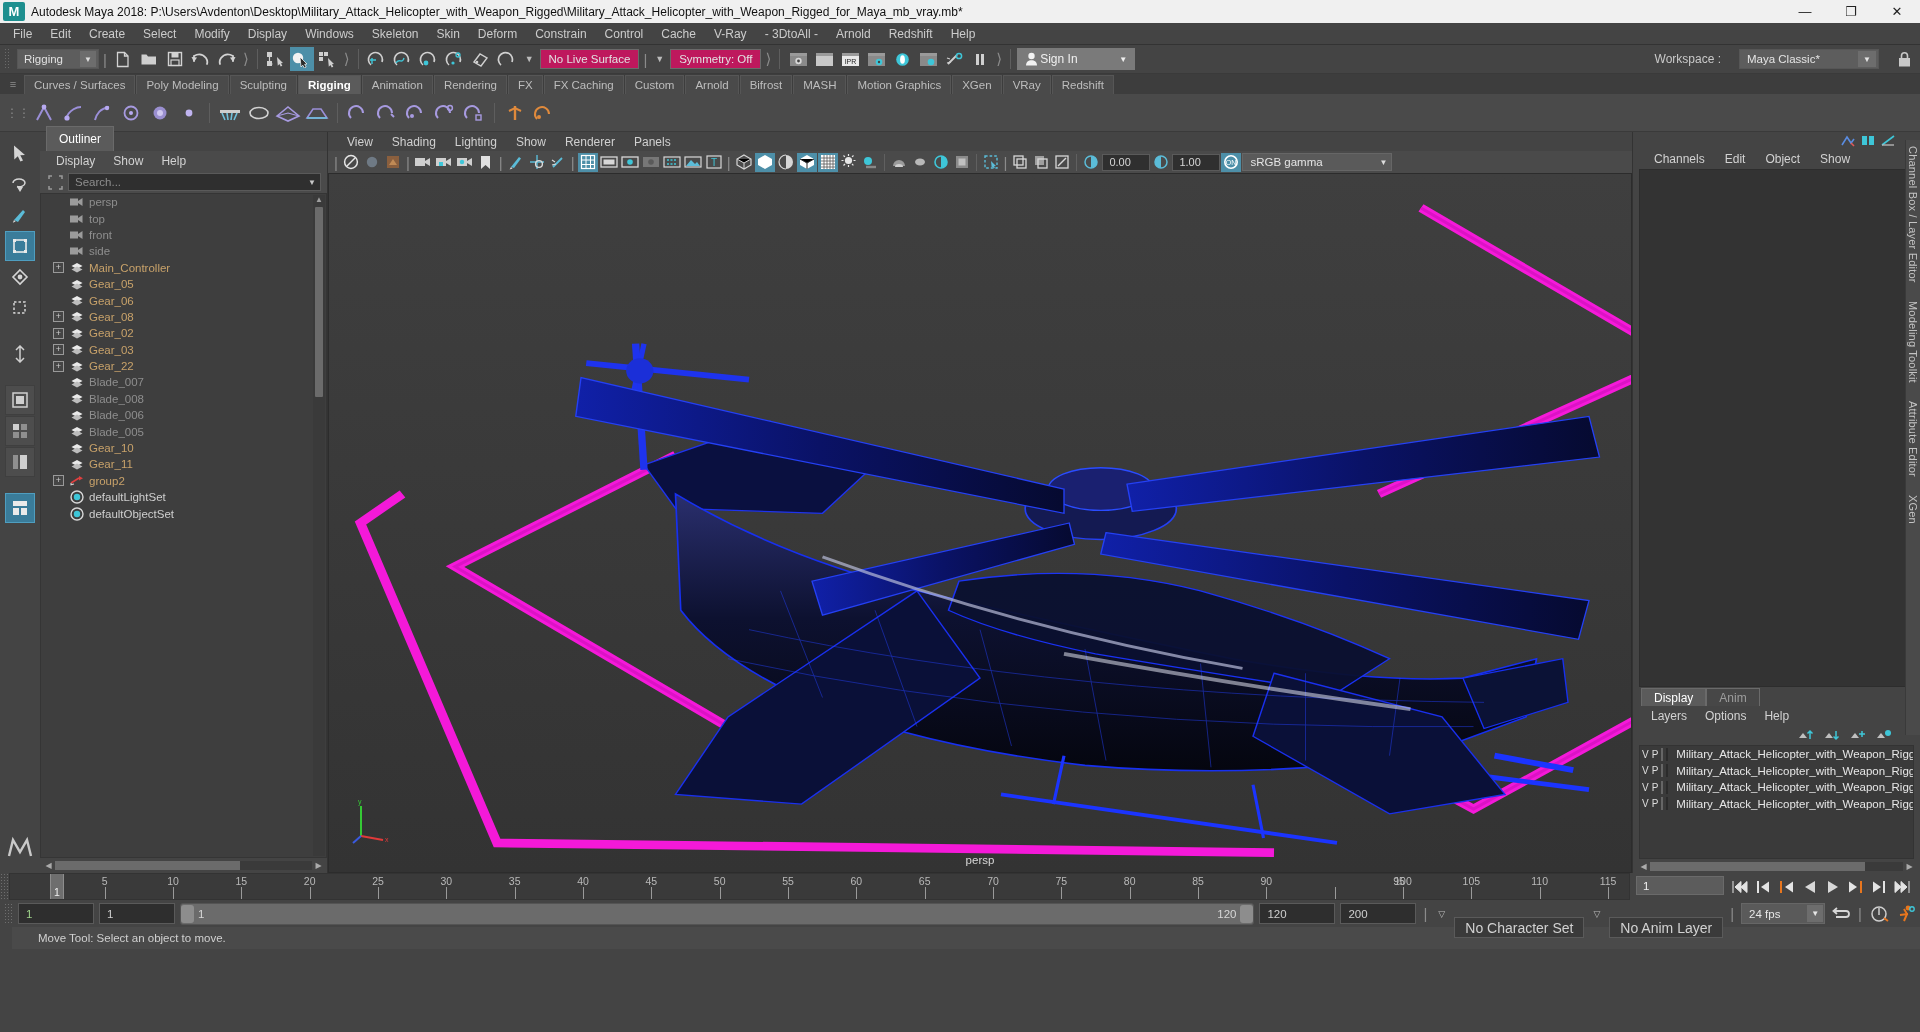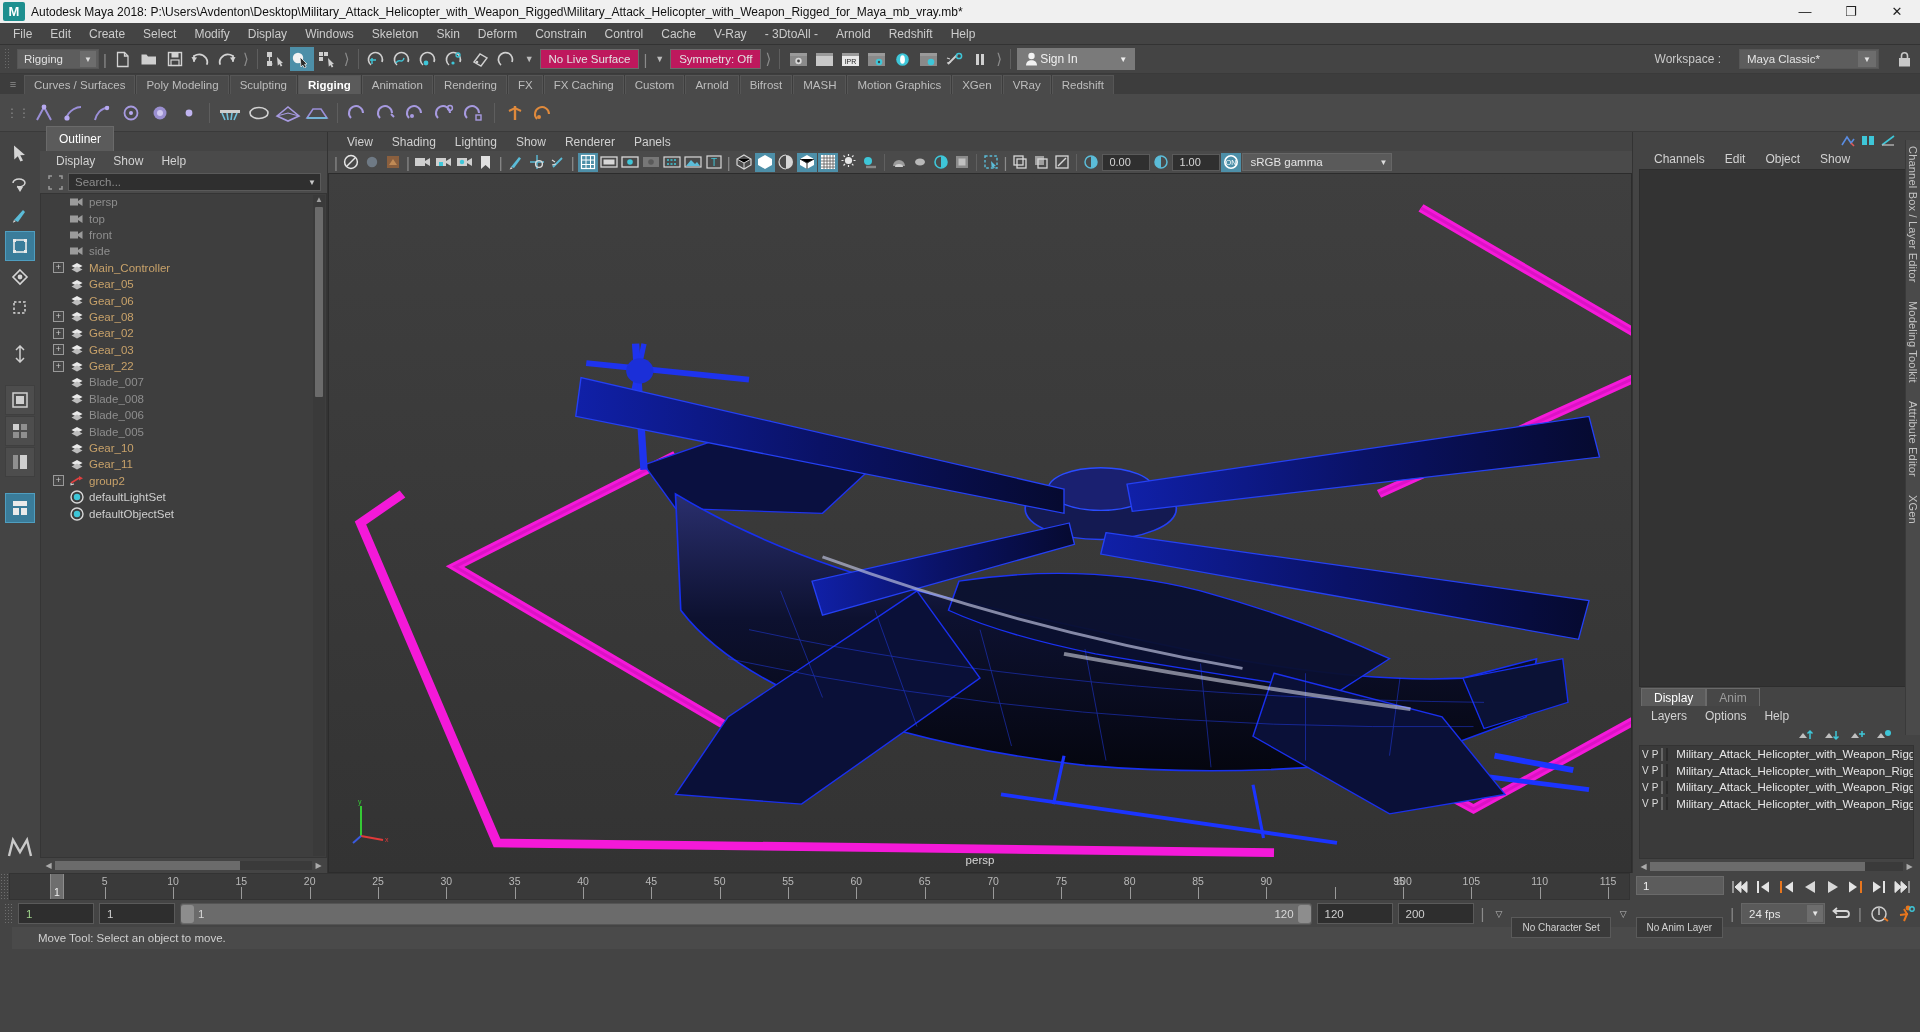--- a/index.html
+++ b/index.html
@@ -315,21 +315,21 @@
   .rnum.green { color: #9fd38a; }
   .range-track {
     flex: 1; height: 22px; background: #6b6b6b; border: 1px solid #545454;
     border-radius: 3px; position: relative; display: flex; align-items: center;
     min-width: 100px;
   }
   .range-handle { width: 13px; height: 18px; background: #8d8d8d; border-radius: 3px; }
   .range-lab { font-size: 11.5px; color: #d7d7d7; padding: 0 4px; }
   .rselect {
     height: 21px; background: #3a3a3a; border: 1px solid #5a5a5a; color: #d2d2d2;
-    display: flex; align-items: center; padding: 0 10px; font-size: 10px; margin-top: 28px;
+    display: flex; align-items: center; padding: 0 10px; font-size: 14px; margin-top: 28px;
   }
   .fps-select {
     width: 84px; height: 21px; background: #5a5a5a; border: 1px solid #666;
     color: #e6e6e6; display: flex; align-items: center; padding-left: 7px;
     font-size: 11.5px; position: relative;
   }
   .fps-select .arw {
     position: absolute; right: 1px; top: 1px; width: 16px; height: 17px;
     background: #6d6d6d; display: flex; align-items:center; justify-content:center; font-size: 8px;
   }

